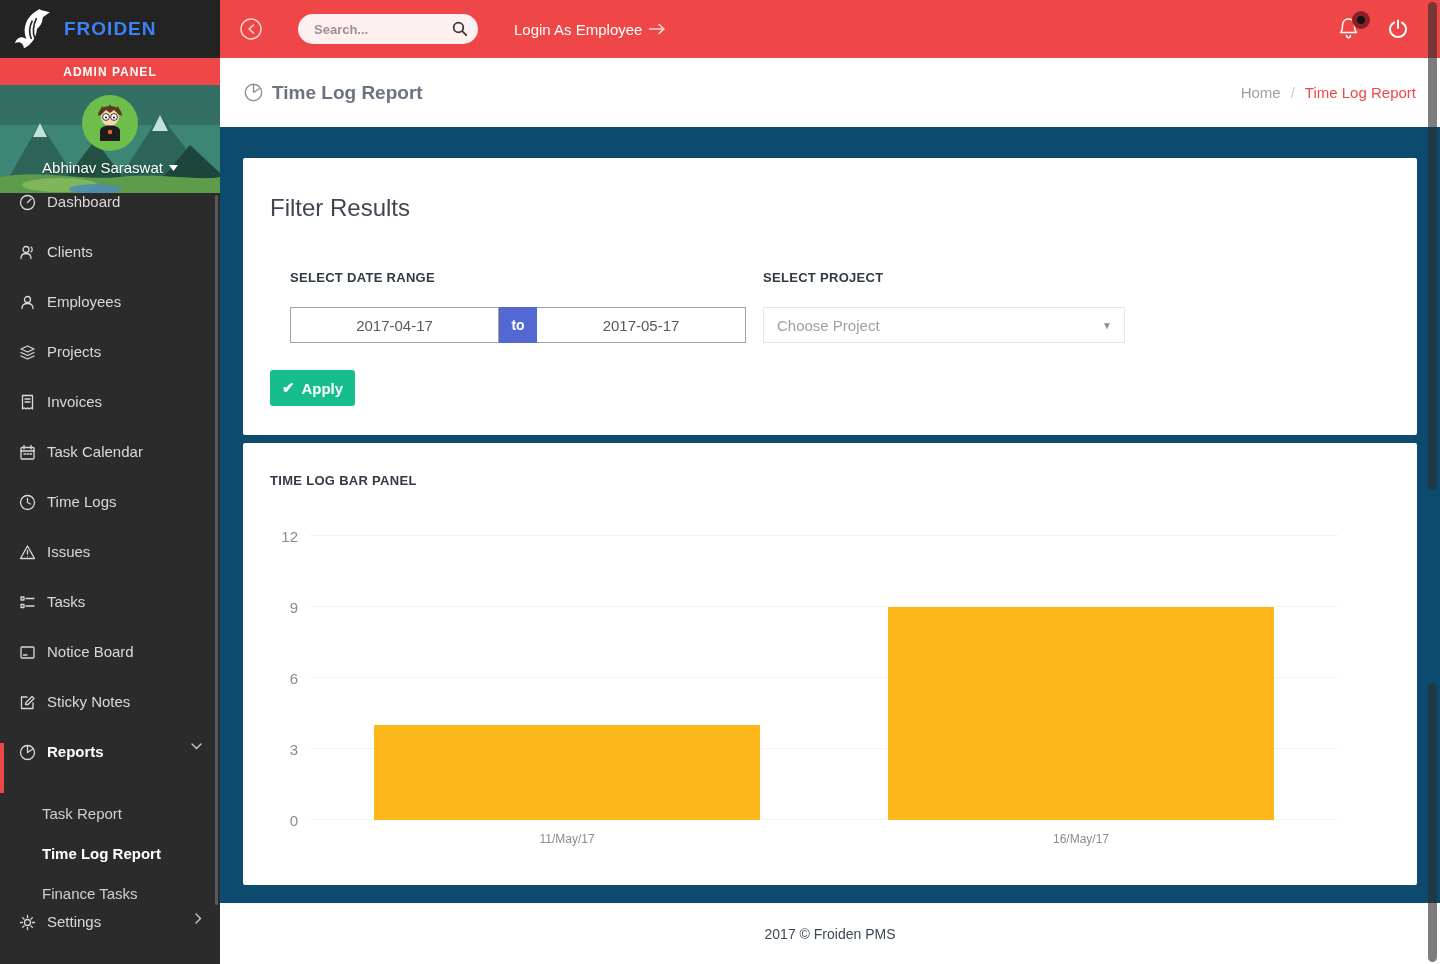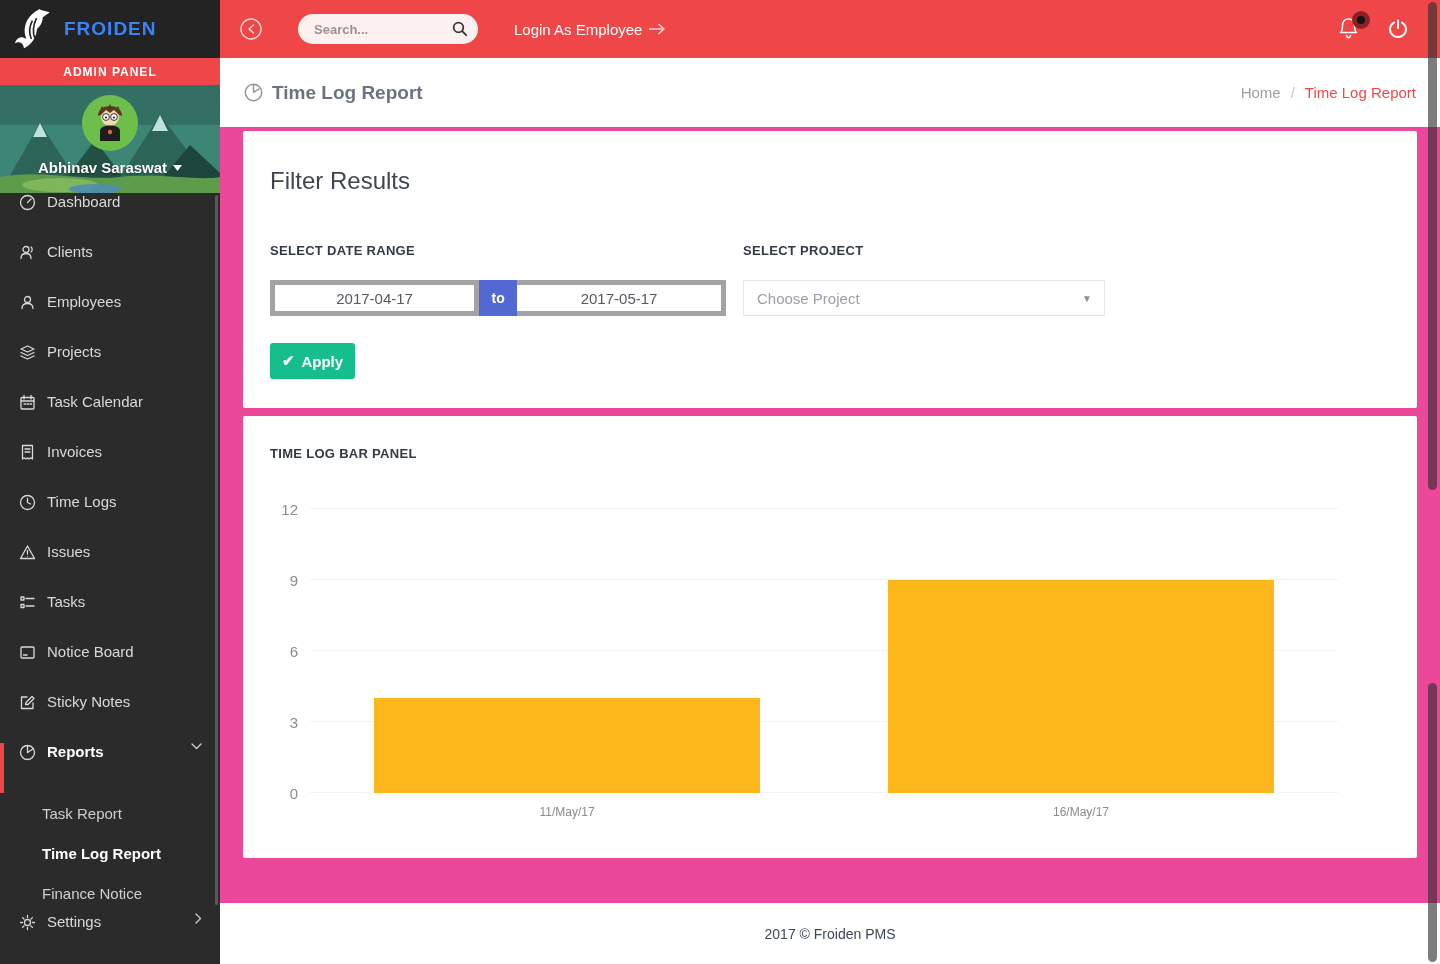--- a/index.html
+++ b/index.html
@@ -10,21 +10,21 @@
   .sidebar { width:220px; background:#2b2b2b; flex-shrink:0; position:relative; z-index:5; }
   .main { flex:1; display:flex; flex-direction:column; position:relative; }
 
   
   .logo-strip { height:58px; background:#232323; display:flex; align-items:center; padding-left:14px; gap:10px; }
   .brand-name { color:#3b82f6; font-size:19px; font-weight:700; letter-spacing:1px; }
   .admin-strip { height:27px; background:#ef4748; color:#fff; font-size:12px; font-weight:700; letter-spacing:1px; display:flex; align-items:center; justify-content:center; }
   .profile { height:108px; position:relative; overflow:hidden; display:flex; flex-direction:column; align-items:center; }
   .profile-bg { position:absolute; inset:0; }
   .avatar-wrap { position:relative; margin-top:10px; width:56px; height:56px; border-radius:50%; background:#6dbe4b; display:flex; align-items:center; justify-content:center; overflow:hidden; }
-  .user-name { position:relative; margin-top:8px; color:#fff; font-size:15px; font-weight:700; text-shadow:0 1px 2px rgba(0,0,0,.4); display:flex; align-items:center; gap:6px; }
+  .user-name { position:relative; margin-top:8px; color:#fff; font-size:15px; font-weight:400; text-shadow:0 1px 2px rgba(0,0,0,.4); display:flex; align-items:center; gap:6px; }
   .menu { position:relative; }
   .menu-item { height:50px; display:flex; padding:0 18px 0 18px; gap:11px; color:#d9d9d9; font-size:15px; cursor:pointer; position:relative; }
   .menu-item .mi-icon { width:18px; height:18px; display:flex; align-items:center; justify-content:center; flex-shrink:0; }
   .menu-item.active { border-left:4px solid #ef4748; padding-left:14px; color:#fff; font-weight:700; }
   .menu-item .spacer { flex:1; }
   .submenu-item { height:40px; display:flex; align-items:center; padding-left:42px; color:#cfcfcf; font-size:15px; cursor:pointer; }
   .submenu-item.active { color:#fff; font-weight:700; }
   .sidebar-scrollbar { position:absolute; right:2px; top:195px; width:3px; height:710px; background:rgba(255,255,255,0.22); border-radius:2px; }
 
   
@@ -42,32 +42,32 @@
 
   
   .page-header { height:69px; background:#fff; display:flex; align-items:center; padding:0 24px; }
   .page-title { display:flex; align-items:center; gap:9px; color:#6c7380; font-size:19px; font-weight:700; }
   .breadcrumb { margin-left:auto; display:flex; align-items:center; gap:10px; font-size:15px; }
   .crumb-home { color:#9aa0a8; cursor:pointer; }
   .crumb-sep { color:#c4c9cf; }
   .crumb-current { color:#ef4748; }
 
   
-  .content { flex:1; background:#ec4899; padding:4px 23px 28px 23px; overflow:hidden; }
+  .content { flex:1; background:#0c4a6e; padding:31px 23px 28px 23px; overflow:hidden; }
   .card { background:#fff; border-radius:2px; }
   .card.filter-card { padding:27px; height:277px; }
   .card.chart-card { margin-top:8px; padding:27px; height:442px; }
 
   .filter-title { font-size:24px; color:#3f4650; font-weight:500; margin-top:9px; }
-  .filter-row { display:flex; margin-top:48px; }
+  .filter-row { display:flex; margin-top:48px;margin-left:20px; }
   .filter-col-label { font-size:13px; font-weight:700; color:#323a45; letter-spacing:.3px; }
   .daterange-col { width:456px; }
   .project-col { margin-left:17px; width:362px; }
   .daterange-group { margin-top:22px; display:flex; height:36px; }
-  .date-input { width:220px; height:36px; border:5px solid #a3a3a3; background:#fff; text-align:center; font-size:15px; color:#555a60; outline:none; font-family:"Liberation Sans",sans-serif; }
+  .date-input { width:220px; height:36px; border:1px solid #a3a3a3; background:#fff; text-align:center; font-size:15px; color:#555a60; outline:none; font-family:"Liberation Sans",sans-serif; }
   .date-input.right { border-left:none; }
   .to-box { width:40px; height:36px; background:#5468d4; color:#fff; font-size:14px; font-weight:700; display:flex; align-items:center; justify-content:center; }
   .project-select { margin-top:22px; height:36px; border:1px solid #e4e6ea; display:flex; align-items:center; padding:0 12px 0 13px; color:#9aa0a6; font-size:15px; cursor:pointer; }
   .project-select .caret { margin-left:auto; color:#8a9097; font-size:10px; }
   .apply-btn { margin-top:27px; height:36px; width:85px; background:#16be8d; border:none; border-radius:3px; color:#fff; font-size:15px; font-weight:700; display:flex; align-items:center; justify-content:center; gap:7px; cursor:pointer; font-family:"Liberation Sans",sans-serif; }
 
   .chart-title { font-size:13px; font-weight:700; color:#323a45; letter-spacing:.3px; margin-top:3px; }
   .chart-wrap { display:flex; margin-top:48px; }
   .y-axis { width:40px; position:relative; height:284px; flex-shrink:0; }
   .y-tick { position:absolute; right:12px; transform:translateY(-50%); font-size:15px; color:#8b8b8b; }
@@ -185,46 +185,46 @@
               <path d="M2 8.5 L8.5 11.5 L15 8.5" fill="none" stroke="#d9d9d9" stroke-width="1.3" stroke-linecap="round" stroke-linejoin="round"></path>
               <path d="M2 12 L8.5 15 L15 12" fill="none" stroke="#d9d9d9" stroke-width="1.3" stroke-linecap="round" stroke-linejoin="round"></path>
             </svg>
           </span>
           <span>Projects</span>
           <span class="spacer"></span>
         </div>
         <div class="menu-item">
           <span class="mi-icon">
             <svg width="17" height="17" viewBox="0 0 17 17">
+              <path d="M3.5 1.5 L13.5 1.5 L13.5 15 L11.8 13.8 L10 15 L8.5 13.8 L7 15 L5.2 13.8 L3.5 15 Z" fill="none" stroke="#d9d9d9" stroke-width="1.3" stroke-linecap="round" stroke-linejoin="round"></path>
+              <line x1="6" y1="5" x2="11" y2="5" fill="none" stroke="#d9d9d9" stroke-width="1.3" stroke-linecap="round" stroke-linejoin="round"></line>
+              <line x1="6" y1="8" x2="11" y2="8" fill="none" stroke="#d9d9d9" stroke-width="1.3" stroke-linecap="round" stroke-linejoin="round"></line>
+            </svg>
+          </span>
+          <span>Invoices</span>
+          <span class="spacer"></span>
+        </div>
+        <div class="menu-item">
+          <span class="mi-icon">
+            <svg width="17" height="17" viewBox="0 0 17 17">
               <rect x="2" y="3.5" width="13" height="11.5" rx="1" fill="none" stroke="#d9d9d9" stroke-width="1.3" stroke-linecap="round" stroke-linejoin="round"></rect>
               <line x1="5" y1="1.5" x2="5" y2="5" fill="none" stroke="#d9d9d9" stroke-width="1.3" stroke-linecap="round" stroke-linejoin="round"></line>
               <line x1="12" y1="1.5" x2="12" y2="5" fill="none" stroke="#d9d9d9" stroke-width="1.3" stroke-linecap="round" stroke-linejoin="round"></line>
               <line x1="2" y1="7" x2="15" y2="7" fill="none" stroke="#d9d9d9" stroke-width="1.3" stroke-linecap="round" stroke-linejoin="round"></line>
               <line x1="5" y1="10" x2="6.5" y2="10" fill="none" stroke="#d9d9d9" stroke-width="1.3" stroke-linecap="round" stroke-linejoin="round"></line>
               <line x1="8" y1="10" x2="9.5" y2="10" fill="none" stroke="#d9d9d9" stroke-width="1.3" stroke-linecap="round" stroke-linejoin="round"></line>
               <line x1="11" y1="10" x2="12.5" y2="10" fill="none" stroke="#d9d9d9" stroke-width="1.3" stroke-linecap="round" stroke-linejoin="round"></line>
             </svg>
           </span>
           <span>Task Calendar</span>
           <span class="spacer"></span>
         </div>
         <div class="menu-item">
           <span class="mi-icon">
             <svg width="17" height="17" viewBox="0 0 17 17">
-              <path d="M3.5 1.5 L13.5 1.5 L13.5 15 L11.8 13.8 L10 15 L8.5 13.8 L7 15 L5.2 13.8 L3.5 15 Z" fill="none" stroke="#d9d9d9" stroke-width="1.3" stroke-linecap="round" stroke-linejoin="round"></path>
-              <line x1="6" y1="5" x2="11" y2="5" fill="none" stroke="#d9d9d9" stroke-width="1.3" stroke-linecap="round" stroke-linejoin="round"></line>
-              <line x1="6" y1="8" x2="11" y2="8" fill="none" stroke="#d9d9d9" stroke-width="1.3" stroke-linecap="round" stroke-linejoin="round"></line>
-            </svg>
-          </span>
-          <span>Invoices</span>
-          <span class="spacer"></span>
-        </div>
-        <div class="menu-item">
-          <span class="mi-icon">
-            <svg width="17" height="17" viewBox="0 0 17 17">
               <circle cx="8.5" cy="8.5" r="7" fill="none" stroke="#d9d9d9" stroke-width="1.3" stroke-linecap="round" stroke-linejoin="round"></circle>
               <path d="M8.5 4.5 L8.5 8.5 L11.5 10" fill="none" stroke="#d9d9d9" stroke-width="1.3" stroke-linecap="round" stroke-linejoin="round"></path>
             </svg>
           </span>
           <span>Time Logs</span>
           <span class="spacer"></span>
         </div>
         <div class="menu-item">
           <span class="mi-icon">
             <svg width="17" height="17" viewBox="0 0 17 17">
@@ -284,21 +284,21 @@
             </svg>
           </span>
         </div>
         <div class="submenu-item">
           <span>Task Report</span>
         </div>
         <div class="submenu-item active">
           <span>Time Log Report</span>
         </div>
         <div class="submenu-item">
-          <span>Finance Notice</span>
+          <span>Finance Tasks</span>
         </div>
         <div class="menu-item">
           <span class="mi-icon">
             <svg width="17" height="17" viewBox="0 0 17 17">
               <circle cx="8.5" cy="8.5" r="3" fill="none" stroke="#d9d9d9" stroke-width="1.3" stroke-linecap="round" stroke-linejoin="round"></circle>
               <path d="M8.5 1.5 L8.5 3.5 M8.5 13.5 L8.5 15.5 M1.5 8.5 L3.5 8.5 M13.5 8.5 L15.5 8.5 M3.6 3.6 L5 5 M12 12 L13.4 13.4 M13.4 3.6 L12 5 M5 12 L3.6 13.4" fill="none" stroke="#d9d9d9" stroke-width="1.3" stroke-linecap="round" stroke-linejoin="round"></path>
             </svg>
           </span>
           <span>Settings</span>
           <span class="spacer"></span>

